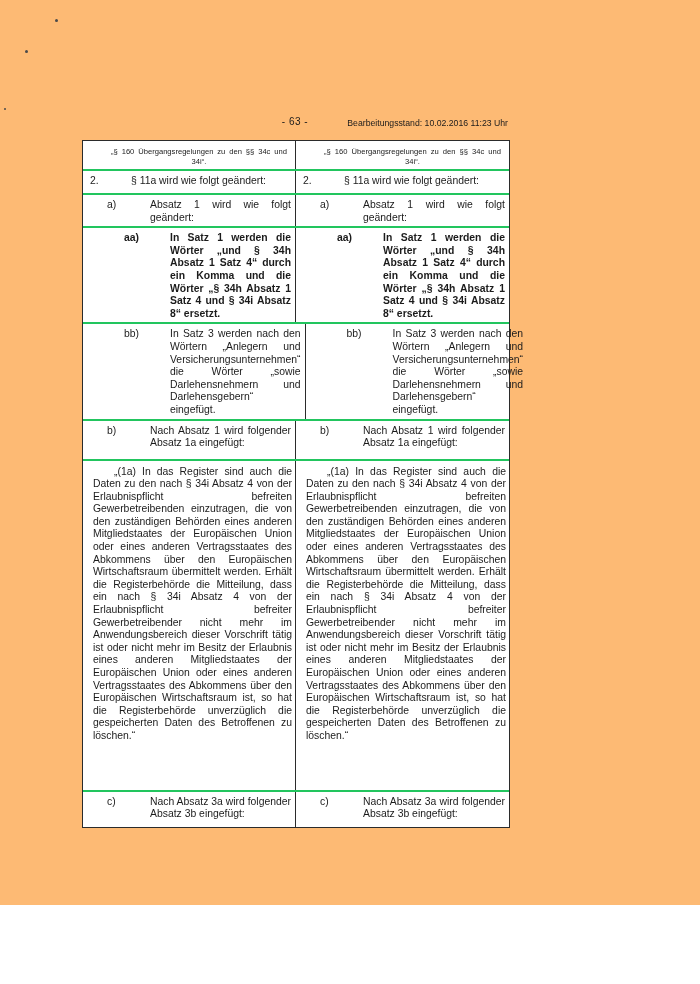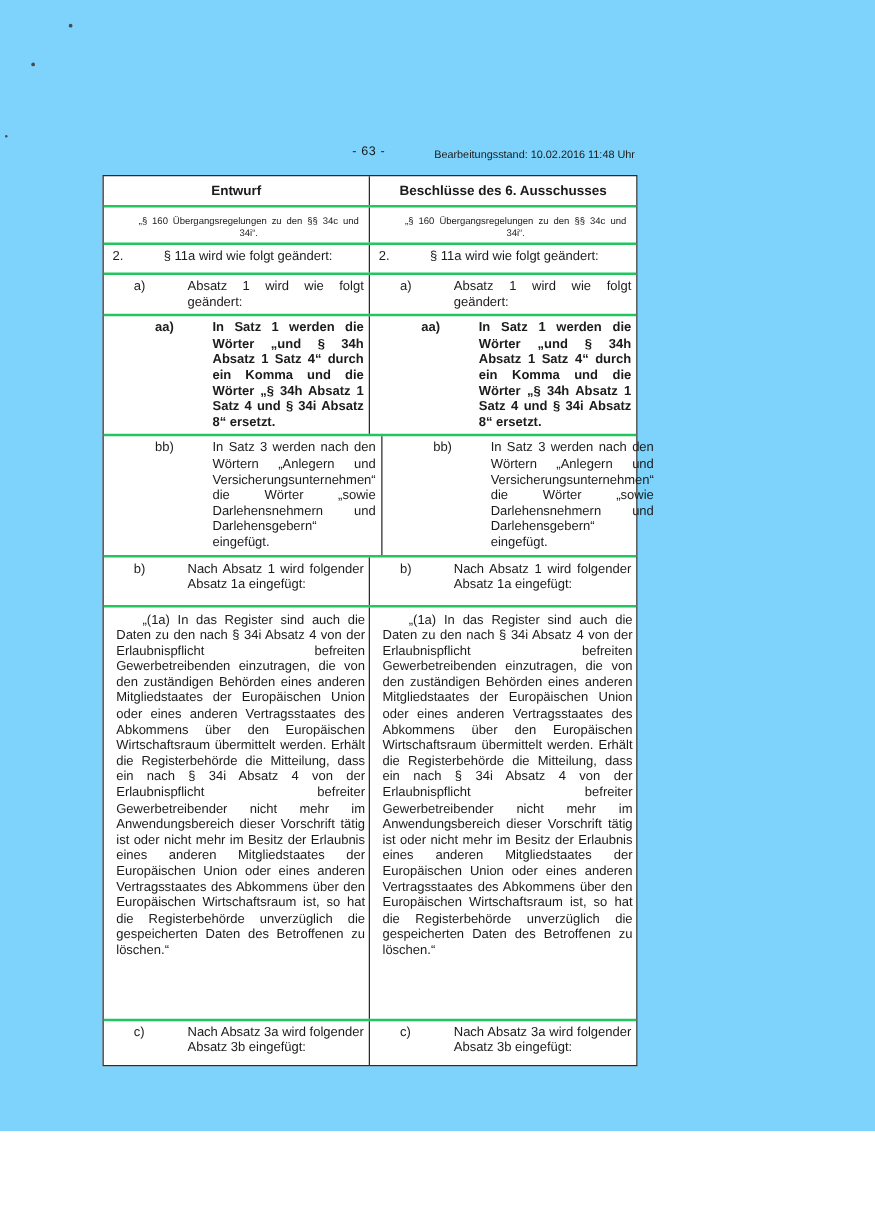--- a/index.html
+++ b/index.html
@@ -1,17 +1,17 @@
 <!DOCTYPE html>
 <html lang="de"><head>
 <meta charset="utf-8">
 <style>
   html,body{margin:0;padding:0;background:#fff;}
   .page{
-    position:relative;width:700px;height:905px;background:#7dd3fc;
+    position:relative;width:700px;height:905px;background:#fdba74;
     font-family:"Liberation Sans",sans-serif;color:#1b1b1b;overflow:hidden;
   }
   .speck{position:absolute;background:#4a4a4a;border-radius:50%;}
   .doc-header{position:absolute;top:117px;left:82px;width:426px;height:14px;}
   .page-num{position:absolute;left:50%;transform:translateX(-50%);top:-1px;font-size:10px;letter-spacing:.5px;}
   .edit-status{position:absolute;right:0;top:1px;font-size:8.7px;}
   .synopsis{position:absolute;top:140px;left:82px;width:426px;border:1.4px solid #2b2b2b;background:#fff;}
   .t-row{display:grid;grid-template-columns:1fr 1fr;border-top:2px solid #22c55e;}
   .t-row:first-child{border-top:none;}
   .t-cell{position:relative;padding:4px 0 2px 0;}
@@ -41,29 +41,25 @@
 
 <div class="page">
 
   <div class="speck" style="left:55px;top:19px;width:3px;height:3px;"></div>
   <div class="speck" style="left:25px;top:50px;width:3px;height:3px;"></div>
   <div class="speck" style="left:4px;top:108px;width:2px;height:2px;"></div>
   <div class="speck" style="left:301px;top:727px;width:2px;height:2px;"></div>
 
   <div class="doc-header">
     <span class="page-num">- 63 -</span>
-    <span class="edit-status">Bearbeitungsstand: 10.02.2016  11:48 Uhr</span>
+    <span class="edit-status">Bearbeitungsstand: 10.02.2016  11:23 Uhr</span>
   </div>
 
   <div class="synopsis">
 
-    <div class="t-row r-head">
-      <div class="t-cell left th">Entwurf</div>
-      <div class="t-cell th">Beschlüsse des 6. Ausschusses</div>
-    </div>
 
     <div class="t-row r-160">
       <div class="t-cell left">
         <div class="sec160">„§ 160 Übergangsregelungen zu den §§ 34c und 34i“.</div>
       </div>
       <div class="t-cell">
         <div class="sec160">„§ 160 Übergangsregelungen zu den §§ 34c und 34i“.</div>
       </div>
     </div>
 

